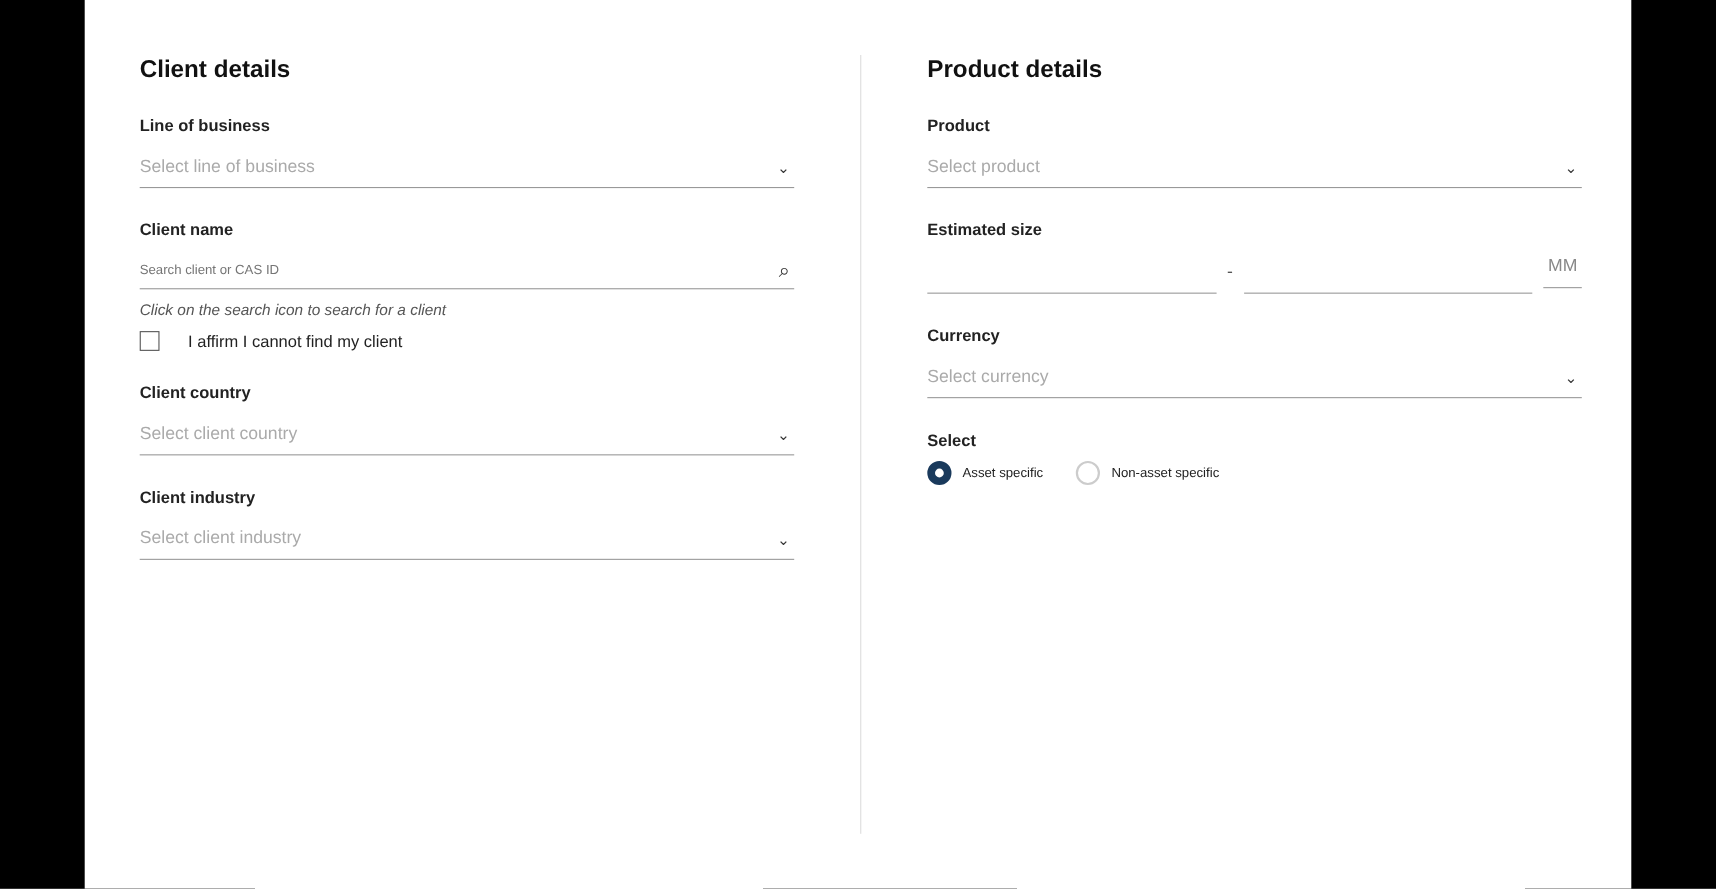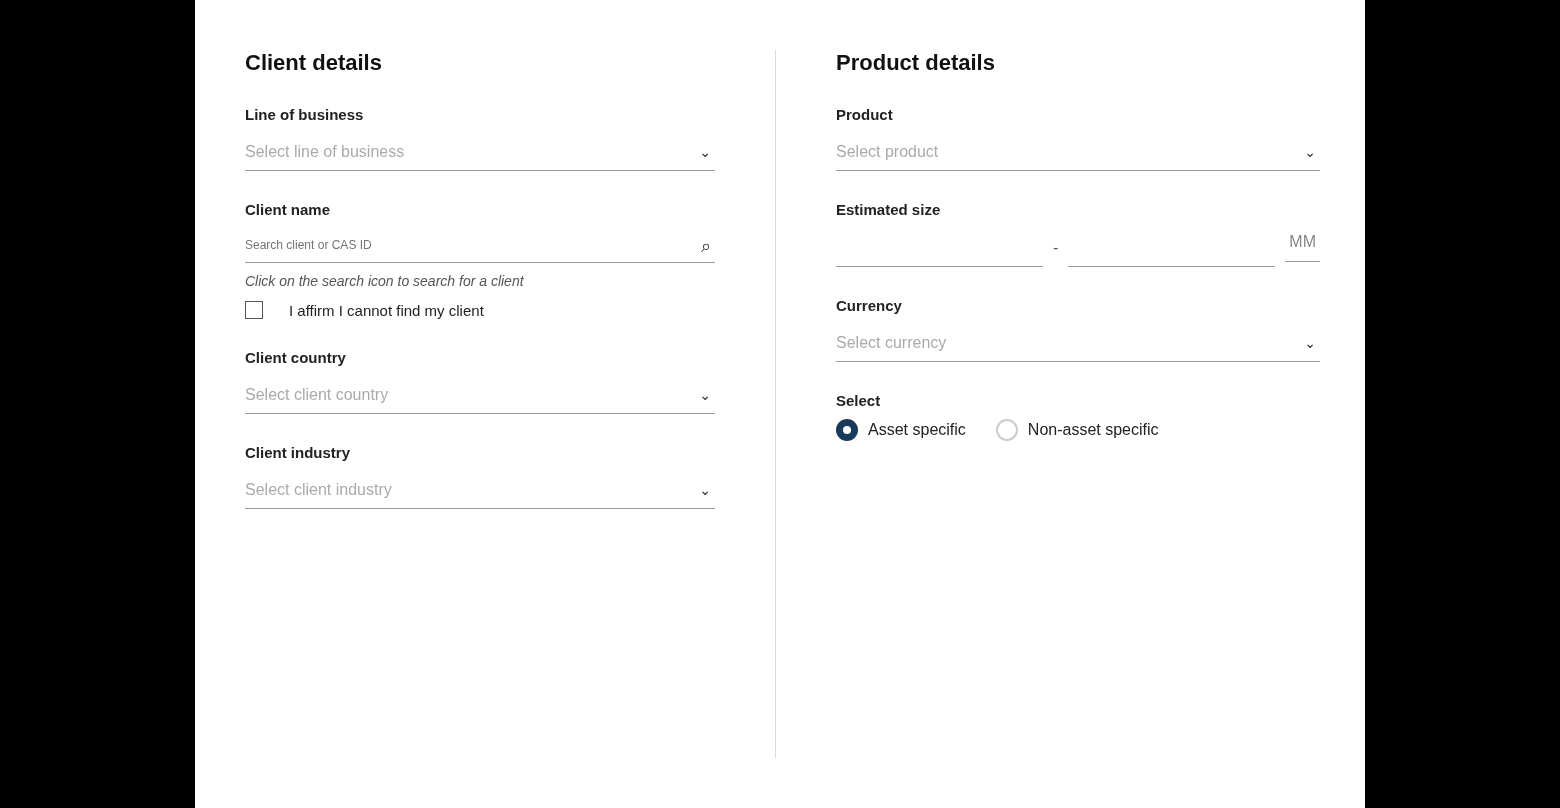--- a/index.html
+++ b/index.html
@@ -8,21 +8,21 @@
       font-family: -apple-system, BlinkMacSystemFont, 'Segoe UI', Arial, sans-serif;
       background: #000;
       display: flex;
       justify-content: center;
       align-items: flex-start;
       min-height: 100vh;
     }
 
     .main-container {
       background: #fff;
-      width: 1170px;
+      width: 1406px;
       min-height: 808px;
       margin: 0 auto;
       display: flex;
       flex-direction: row;
       padding: 50px 45px 50px 50px;
       gap: 0;
     }
 
     
     .left-panel {
@@ -230,21 +230,21 @@
       top: 50%;
       left: 50%;
       transform: translate(-50%, -50%);
       width: 8px;
       height: 8px;
       border-radius: 50%;
       background: #fff;
     }
 
     .radio-label {
-      font-size: 16px;
+      font-size: 12px;
       color: #222;
     }
   </style>
 </head>
 <body>
 
 <div class="main-container">
 
   <div class="left-panel">
     <h2 class="section-title">Client details</h2>

